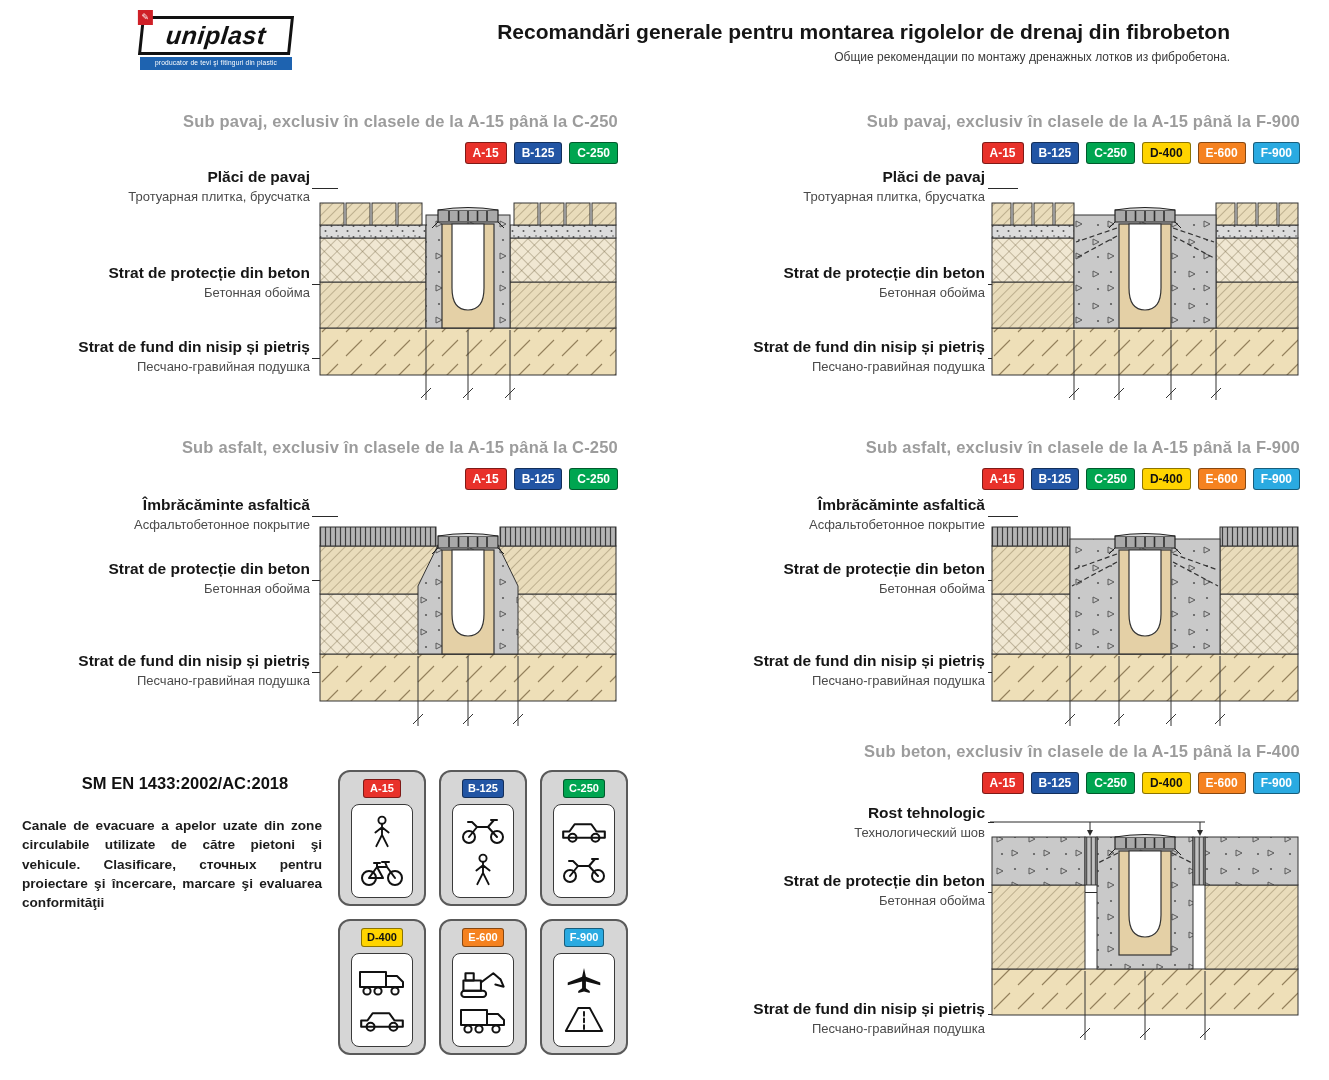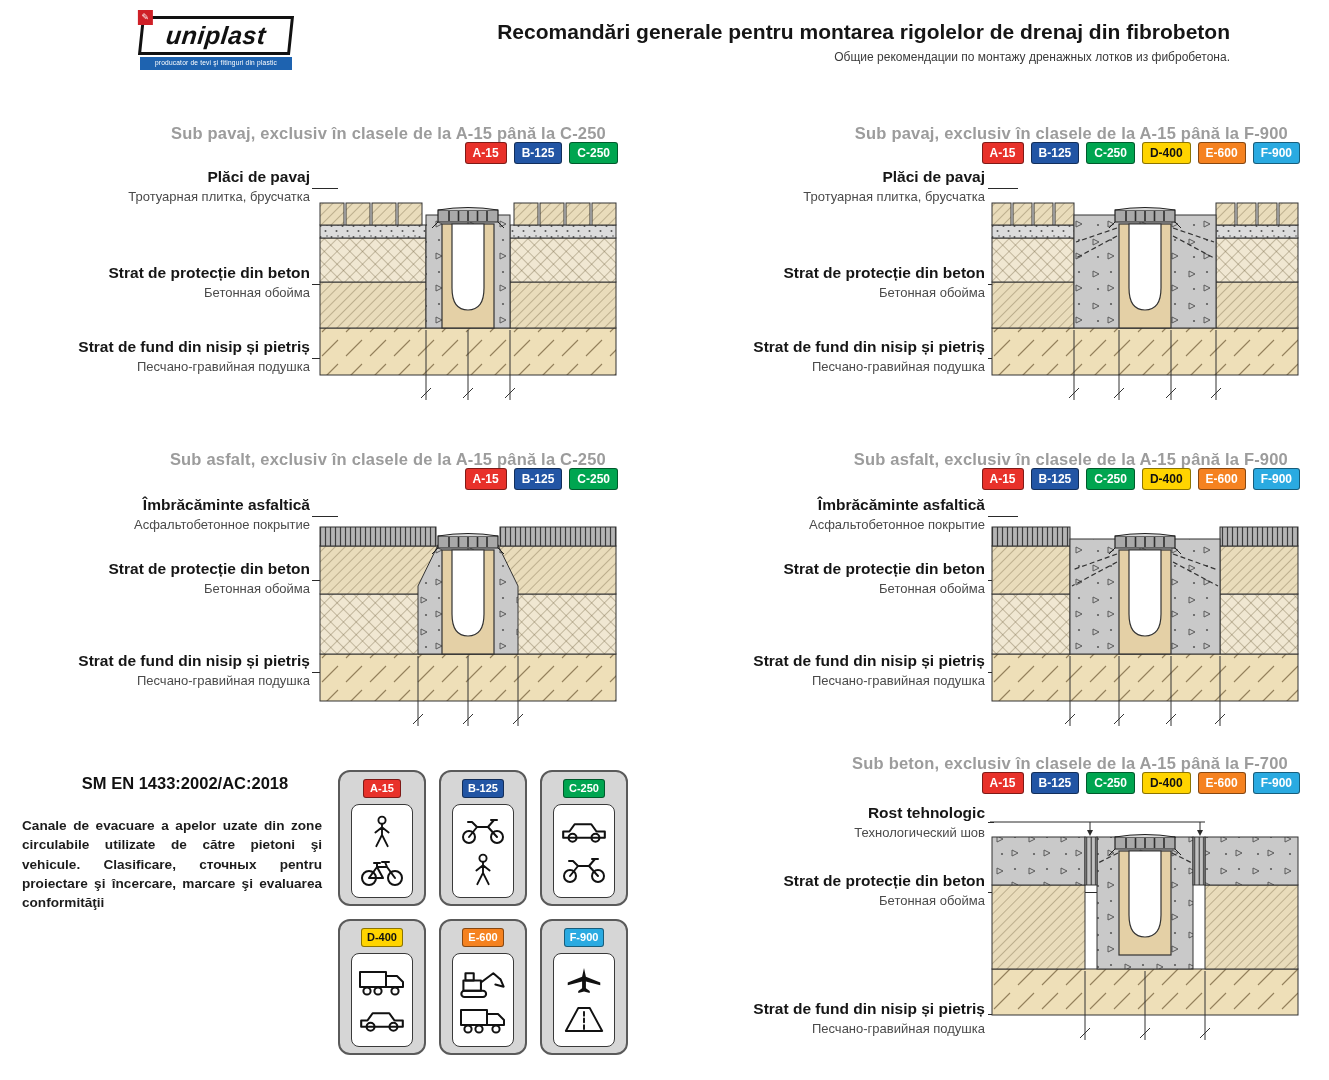--- a/index.html
+++ b/index.html
@@ -1,19 +1,19 @@
 <!DOCTYPE html>
 <html><head>
 <meta charset="utf-8">
 <style>
 *{box-sizing:border-box}
 body{margin:0;background:#fff}
 .page{position:relative;width:1329px;height:1080px;font-family:"Liberation Sans",sans-serif;background:#fff;overflow:hidden;color:#111}
 .sec{position:absolute}
-.sec-title{position:absolute;top:0;left:0;right:2px;margin:12px;text-align:right;font-size:16.5px;font-weight:700;color:#9c9c9c;letter-spacing:.2px}
+.sec-title{position:absolute;top:0;left:0;right:2px;margin:0;text-align:right;font-size:16.5px;font-weight:700;color:#9c9c9c;letter-spacing:.2px}
 .badges{position:absolute;top:30px;right:2px;display:flex;gap:7px}
 .badge{display:inline-block;font-size:12px;font-weight:700;line-height:1;padding:4px 7px;min-width:42px;text-align:center;border-radius:3px;border:1px solid rgba(0,0,0,.45)}
 .lblgrp{position:absolute;left:0;text-align:right}
 .lbl-ro{font-size:15.5px;font-weight:700;color:#161616}
 .lbl-ru{font-size:13px;color:#4a4a4a;margin-top:3px}
 .leader{position:absolute;height:1px;background:#2a2a2a}
 .diag{position:absolute;top:56px;right:2px}
 .header-title{position:absolute;left:260px;top:20px;width:970px;text-align:right}
 .title-ro{margin:0;font-size:21px;font-weight:700;color:#151515}
 .title-ru{margin:6px 0 0;font-size:12px;color:#3a3a3a}
@@ -306,21 +306,21 @@
           <line x1="124" y1="230" x2="134" y2="220"></line>
       <line x1="181" y1="162" x2="181" y2="232"></line>
           <line x1="176" y1="230" x2="186" y2="220"></line>
       <line x1="230" y1="162" x2="230" y2="232"></line>
           <line x1="225" y1="230" x2="235" y2="220"></line>
     </g>
   </svg>
 </section>
 
 <section class="sec" style="left:705px;top:742px;width:597px;height:338px">
-  <h2 class="sec-title">Sub beton, exclusiv în clasele de la A-15 până la F-700</h2>
+  <h2 class="sec-title">Sub beton, exclusiv în clasele de la A-15 până la F-400</h2>
   <div class="badges">
     <span class="badge" style="background: rgb(232, 49, 42); color: rgb(255, 255, 255);">A-15</span>
     <span class="badge" style="background: rgb(34, 85, 164); color: rgb(255, 255, 255);">B-125</span>
     <span class="badge" style="background: rgb(0, 165, 80); color: rgb(255, 255, 255);">C-250</span>
     <span class="badge" style="background: rgb(255, 212, 0); color: rgb(17, 17, 17);">D-400</span>
     <span class="badge" style="background: rgb(245, 130, 32); color: rgb(255, 255, 255);">E-600</span>
     <span class="badge" style="background: rgb(42, 170, 225); color: rgb(255, 255, 255);">F-900</span>
   </div>
   <div class="lblgrp" style="top:62px;width:280px">
     <div class="lbl-ro">Rost tehnologic</div>

